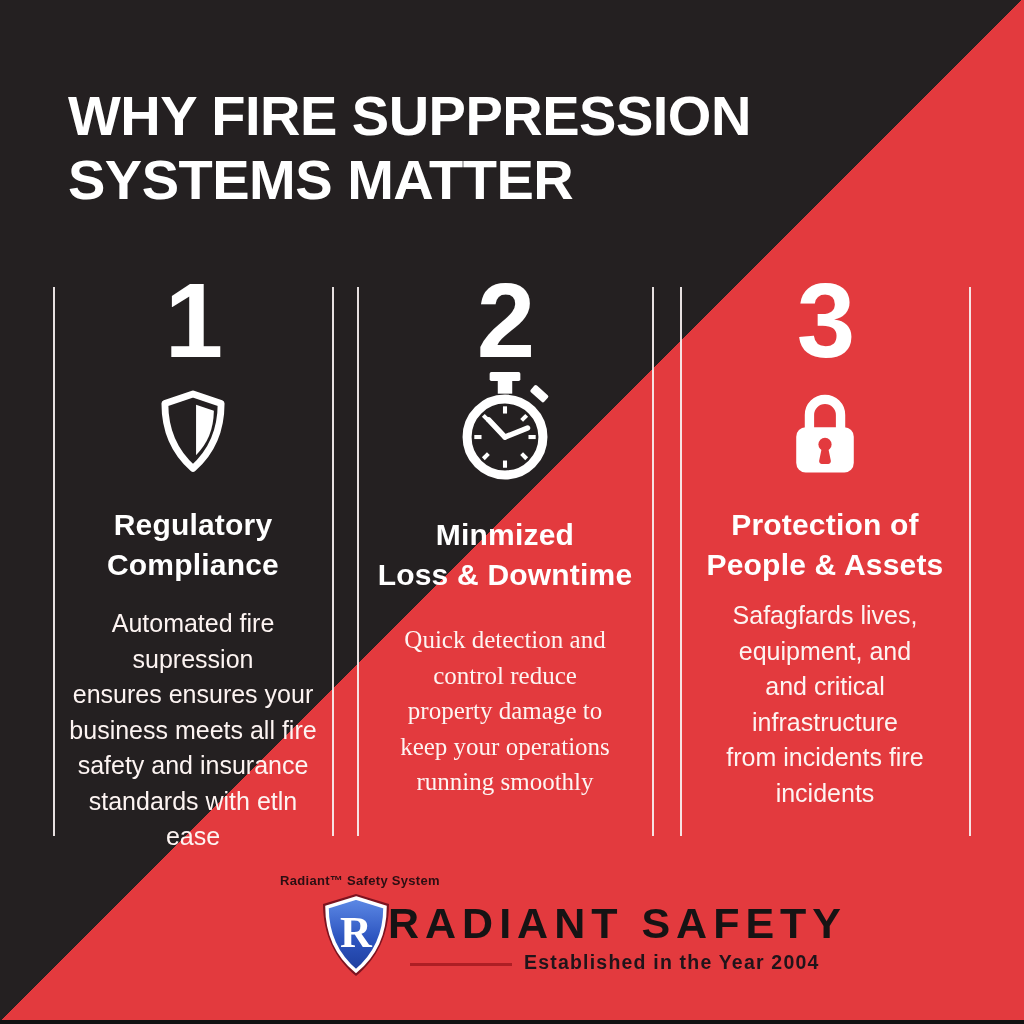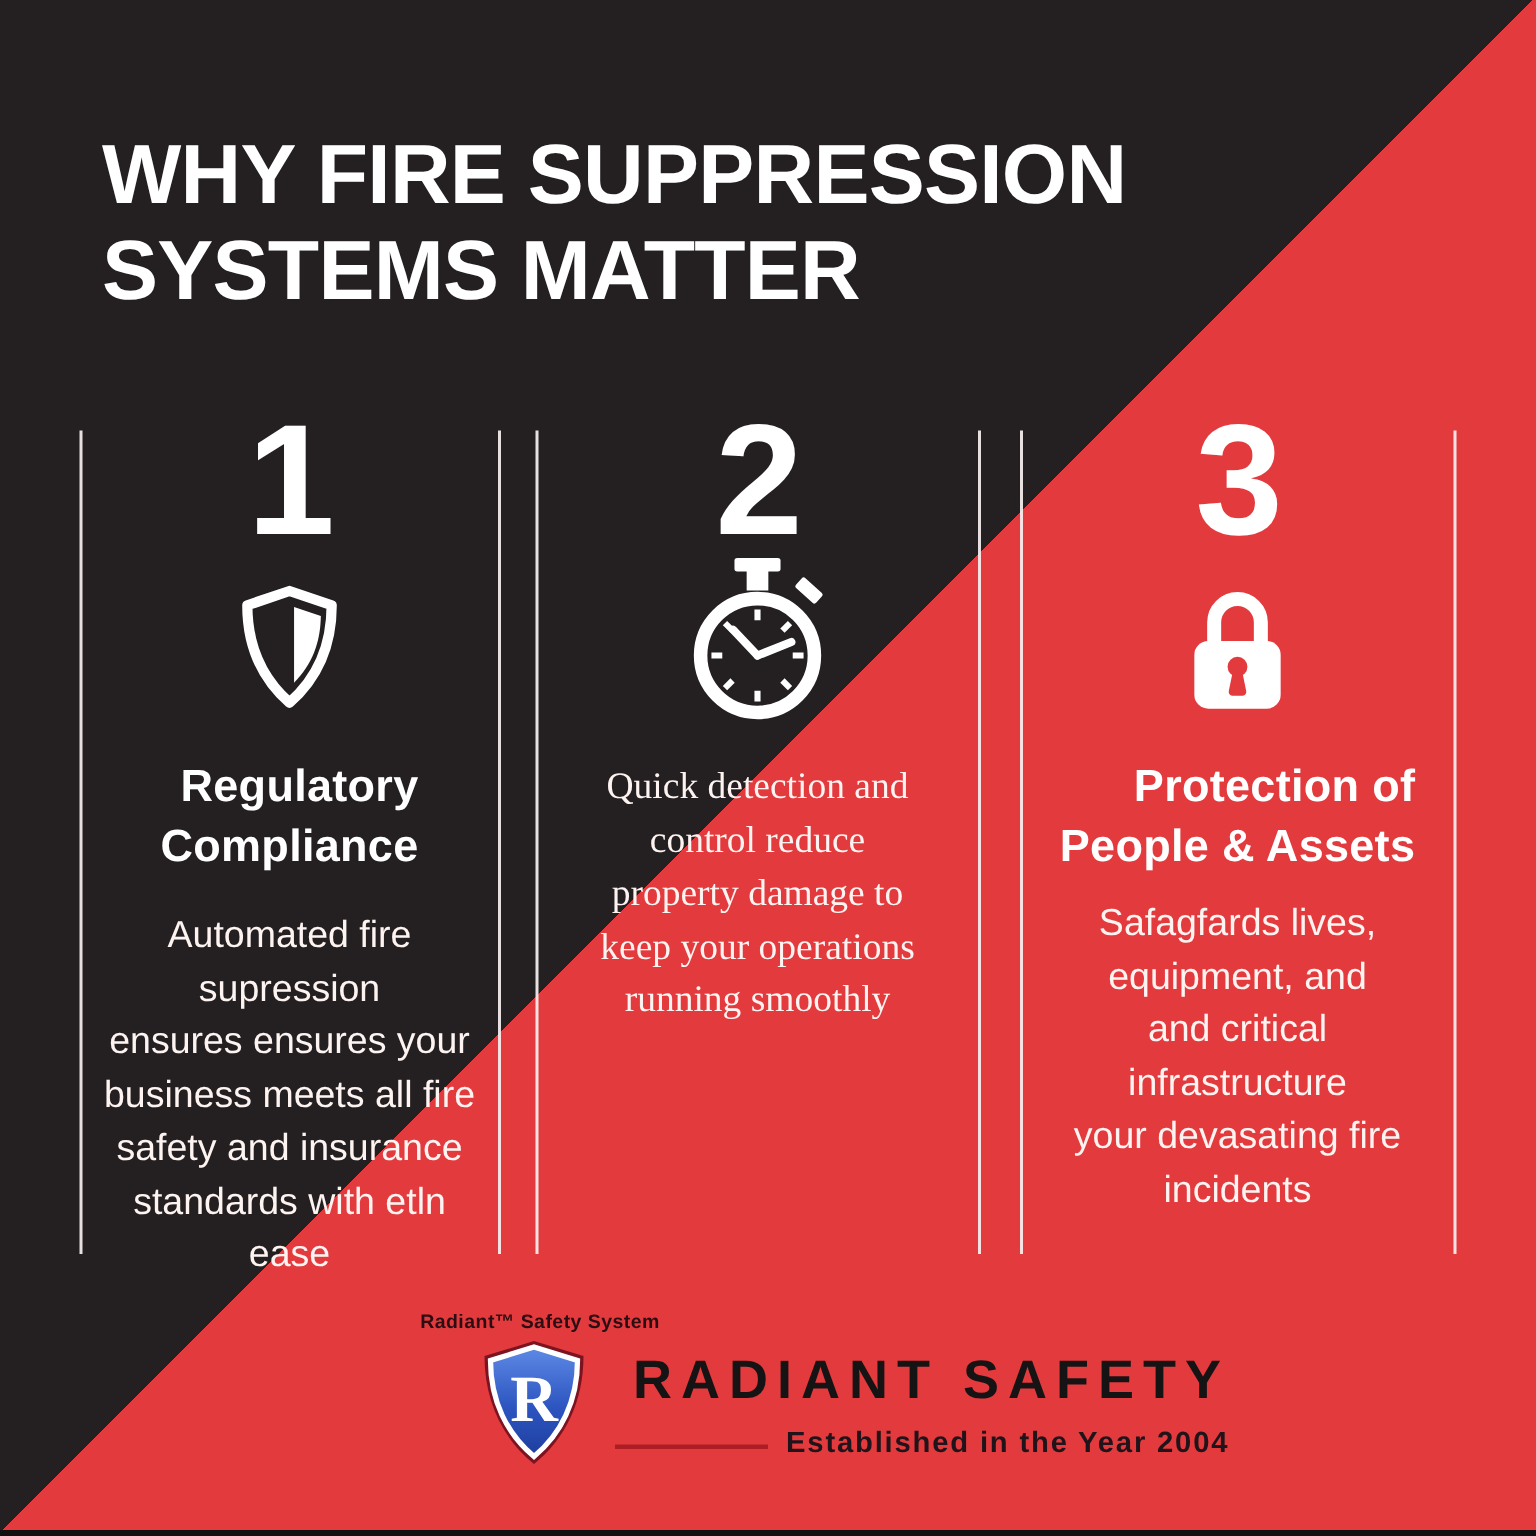--- a/index.html
+++ b/index.html
@@ -28,21 +28,21 @@
   .col-1{left:53px;width:280px;}
   .col-2{left:357px;width:296px;}
   .col-3{left:680px;width:290px;}
   .num{font-size:105px;font-weight:800;line-height:1.0;letter-spacing:-2px;}
   .icon-wrap{height:102px;display:flex;align-items:center;justify-content:center;}
   .col-1 .icon-wrap{margin-top:8px;}
   .col-2 .icon-wrap{margin-top:4px;}
   .col-3 .icon-wrap{margin-top:8px;}
   .heading{
     font-size:30px;font-weight:700;line-height:1.32;
-    white-space:pre-line;letter-spacing:0.2px;text-align:right;
+    white-space:pre-line;letter-spacing:0.2px;
   }
   .col-1 .heading{margin-top:22px;}
   .col-2 .heading{margin-top:36px;}
   .col-3 .heading{margin-top:22px;}
   .body-text{
     font-size:25px;font-weight:400;line-height:1.42;
     color:#fdf4f2;white-space:pre-line;
   }
   .col-1 .body-text{margin-top:22px;}
   .col-2 .body-text{margin-top:28px;font-family:Liberation Serif, serif;}
@@ -53,22 +53,22 @@
     position:absolute;left:272px;top:873px;width:176px;
     text-align:center;font-size:13px;font-weight:700;
     color:#2c0e12;letter-spacing:0.3px;
   }
   .logo-shield{position:absolute;left:320px;top:892px;}
   .logo-bottom-text{
     position:absolute;left:267px;top:976px;width:186px;
     text-align:center;font-size:21px;font-weight:700;color:#160f1c;
   }
   .brand-name{
-    position:absolute;left:422px;top:899px;
-    font-size:36px;font-weight:800;color:#161314;letter-spacing:6px;
+    position:absolute;left:388px;top:899px;
+    font-size:43px;font-weight:800;color:#161314;letter-spacing:6px;
     white-space:nowrap;
   }
   .est-line{
     position:absolute;left:410px;top:963px;width:102px;height:3px;
     background:#ad1e24;
   }
   .est-text{
     position:absolute;left:524px;top:951px;
     font-size:19.5px;font-weight:700;color:#20141a;letter-spacing:1.2px;
     white-space:nowrap;
@@ -126,20 +126,22 @@
           <line x1="73.4" y1="90.4" x2="79" y2="96"></line>
           <line x1="79" y1="48" x2="73.4" y2="53.6"></line>
           <line x1="36.6" y1="90.4" x2="31" y2="96"></line>
         </g>
         <g stroke="#ffffff" stroke-width="6" stroke-linecap="round">
           <line x1="55" y1="72" x2="37" y2="53"></line>
           <line x1="55" y1="72" x2="80" y2="62"></line>
         </g>
       </svg>
     </div>
+    <div class="heading">Minmized
+Loss &amp; Downtime</div>
     <div class="body-text">Quick detection and
 control reduce
 property damage to
 keep your operations
 running smoothly</div>
   </div>
 
   <div class="col col-3">
     <div class="num">3</div>
     <div class="icon-wrap">
@@ -149,21 +151,21 @@
         <circle cx="45" cy="72" r="8.5" fill="#e33a3e"></circle>
         <path d="M41 76 L37.5 93 a3.5 3.5 0 0 0 3.5 4 h8 a3.5 3.5 0 0 0 3.5 -4 L49 76 Z" fill="#e33a3e"></path>
       </svg>
     </div>
     <div class="heading">Protection of
 People &amp; Assets</div>
     <div class="body-text">Safagfards lives,
 equipment, and
 and critical
 infrastructure
-your devasating fire
+from incidents fire
 incidents</div>
   </div>
 
   <div class="logo-top-text">Radiant™ Safety System</div>
 
   <div class="logo-shield">
     <svg width="72" height="86" viewBox="0 0 72 86" aria-hidden="true">
       <defs>
         <linearGradient id="shieldBlue" x1="0" y1="0" x2="0" y2="1">
           <stop offset="0" stop-color="#5e8ae6"></stop>

